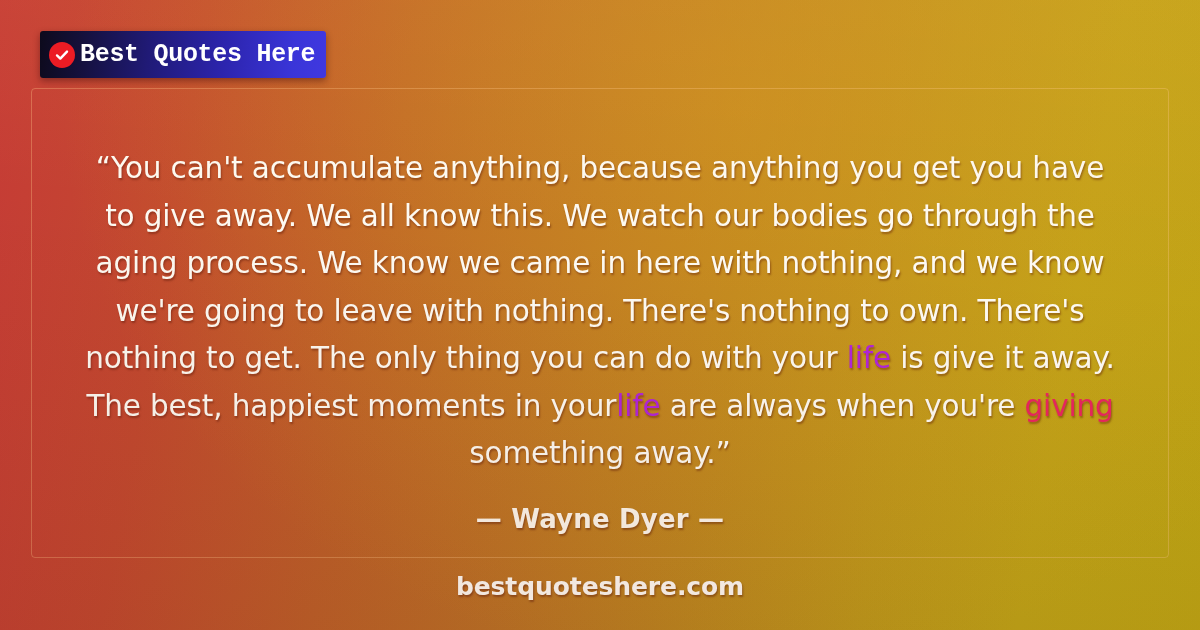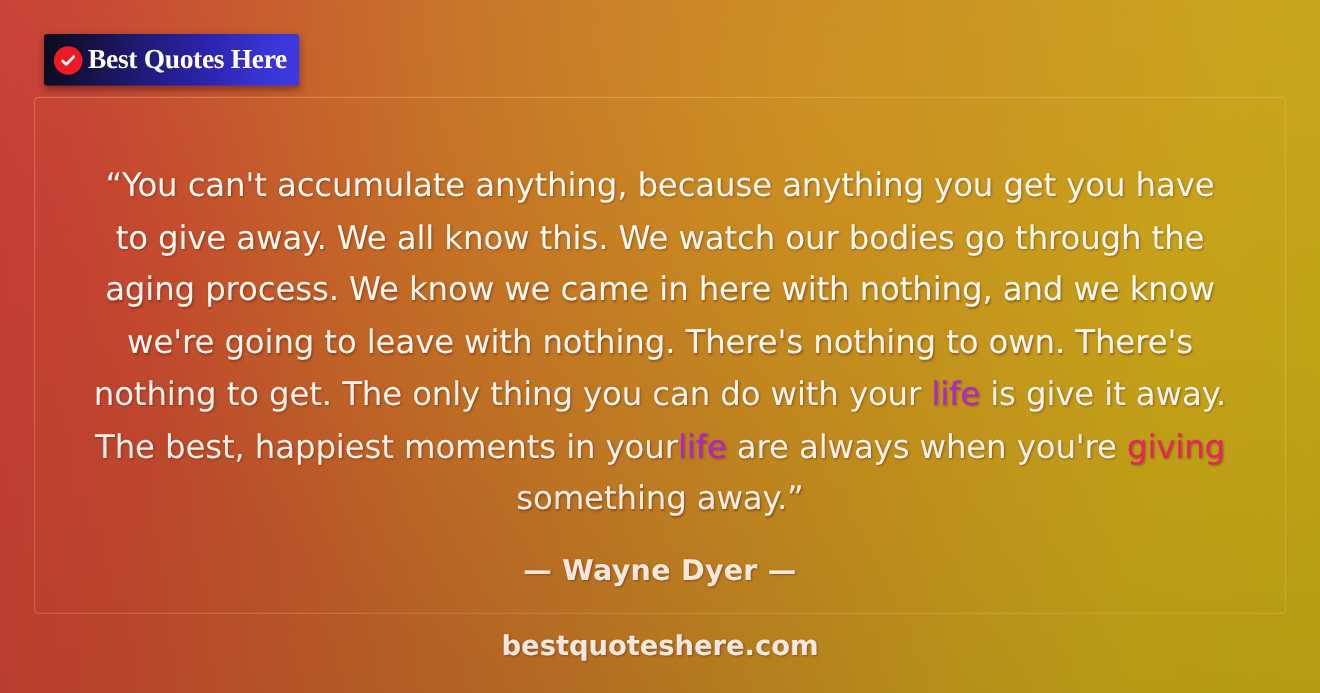--- a/index.html
+++ b/index.html
@@ -73,21 +73,21 @@
     justify-content: center;
   }
   #check-icon svg { display: block; }
   #logo-text {
     color: #ffffff;
     font-size: 25px;
     font-weight: bold;
     letter-spacing: -0.3px;
     line-height: 1;
     white-space: nowrap;
-    font-family: Liberation Serif, serif;
+    font-family: Liberation Mono, monospace;
   }
 
   
   #content {
     position: absolute;
     left: 50%;
     top: 145px;
     transform: translateX(-50%);
     width: 1040px;
     text-align: center;

